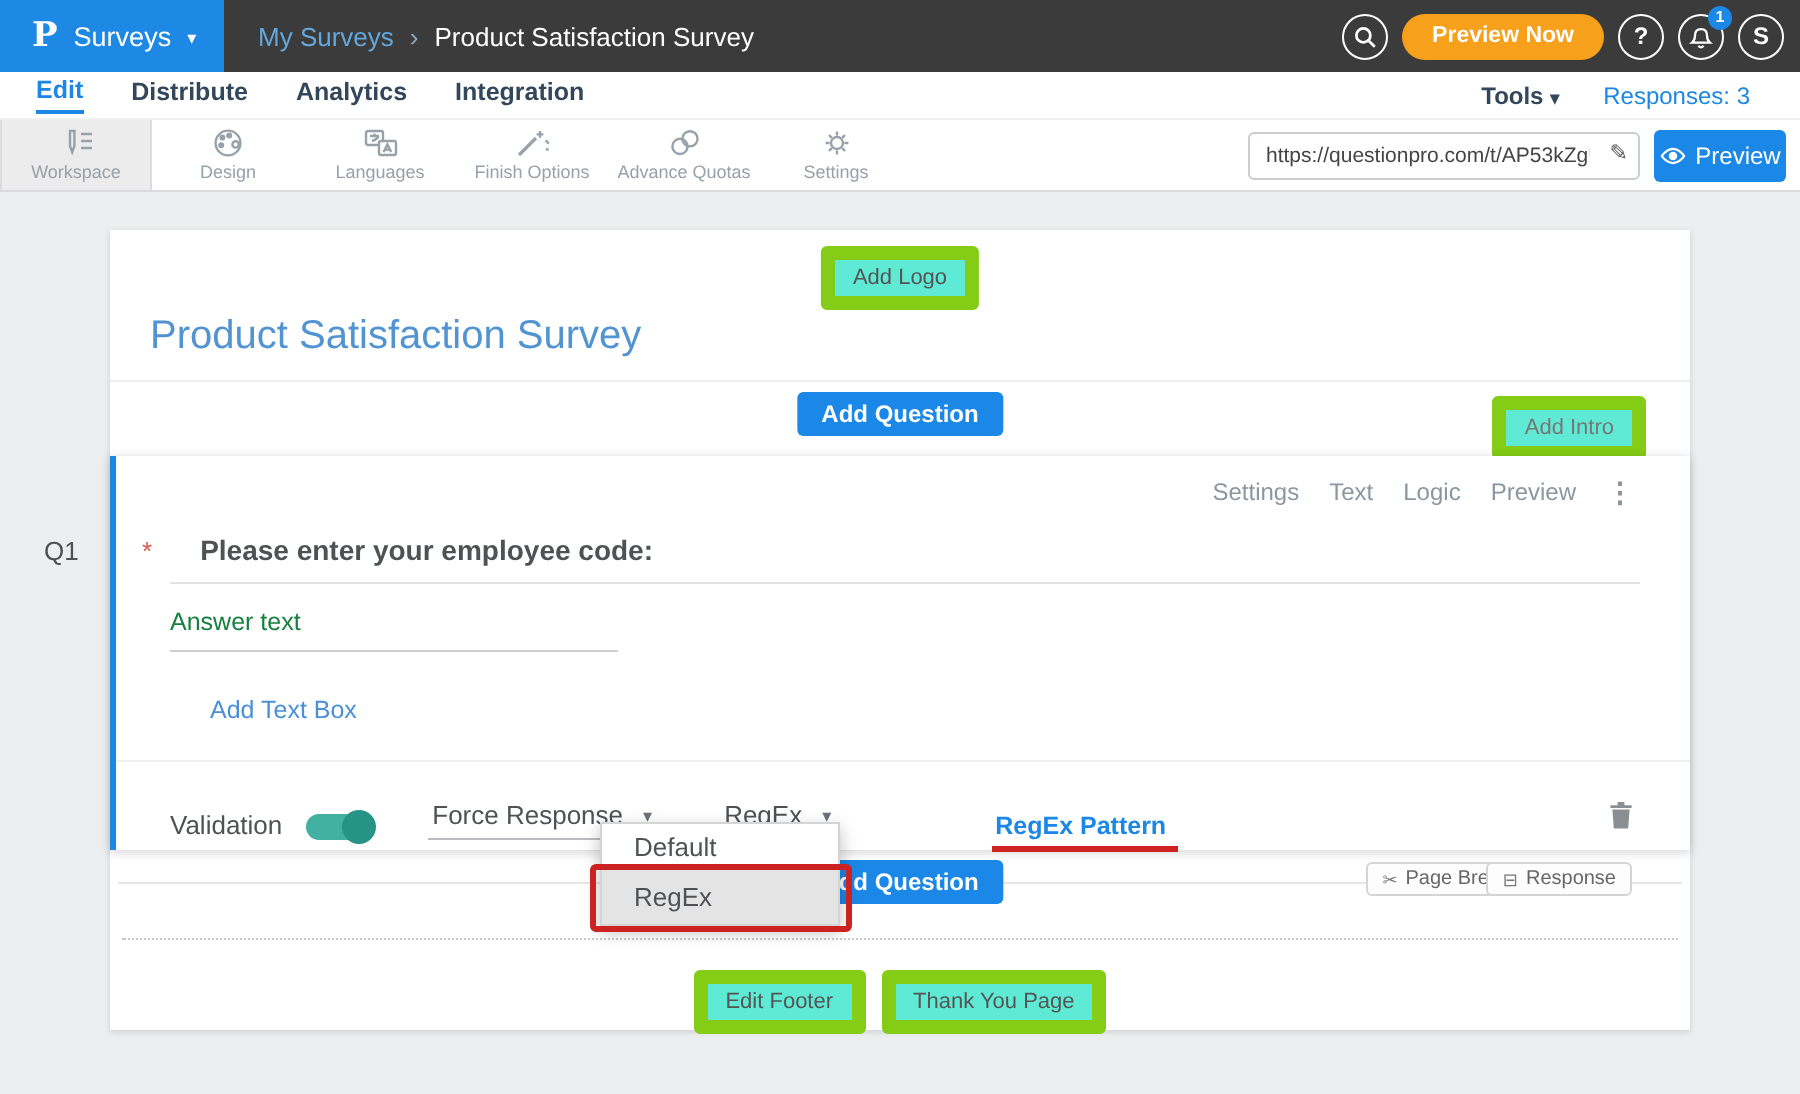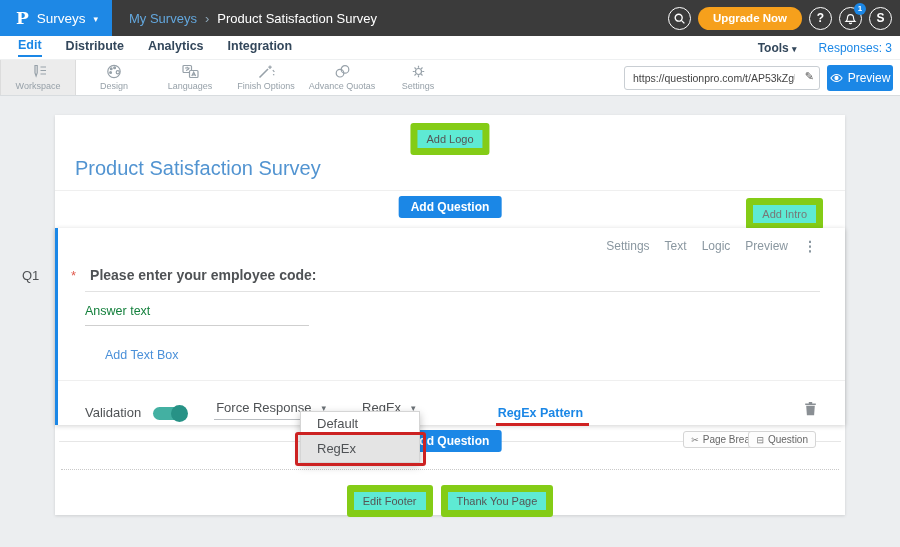--- a/index.html
+++ b/index.html
@@ -18,21 +18,21 @@
   .bc-current { color:#ffffff; }
   .top-right { position:absolute; right:8px; top:0; height:36px; display:flex; align-items:center; gap:7px; }
   .circle-btn { width:23px; height:23px; border:1.5px solid #fff; border-radius:50%; display:flex; align-items:center; justify-content:center; color:#fff; font-size:12px; font-weight:bold; cursor:pointer; position:relative; }
   .upgrade-btn { height:23px; border-radius:12px; background:#f6a01c; color:#fff; font-size:11.5px; font-weight:bold; padding:0 15px; display:flex; align-items:center; cursor:pointer; border:none; }
   .badge { position:absolute; top:-5px; right:-5px; min-width:12px; height:12px; border-radius:6px; background:#1b87e6; color:#fff; font-size:8px; font-weight:bold; display:flex; align-items:center; justify-content:center; }
 
   
   .subnav { position:absolute; top:36px; left:0; right:0; height:24px; background:#fff; display:flex; align-items:center; padding:0 10px 0 18px; border-bottom:1px solid #eef0f1; }
   .tab { font-size:12.5px; color:#33475b; font-weight:bold; margin-right:24px; padding-bottom:3px; cursor:pointer; }
   .tab.active { color:#1b87e6; border-bottom:2px solid #1b87e6; }
-  .subnav-right { position:absolute; right:8px; display:flex; align-items:flex-end; gap:22px; }
+  .subnav-right { position:absolute; right:25px; display:flex; align-items:flex-end; gap:22px; }
   .tools { font-size:12px; color:#33475b; font-weight:bold; cursor:pointer; }
   .tools .caret { color:#33475b; }
   .responses { font-size:12px; color:#1b87e6; cursor:pointer; }
 
   
   .toolbar { position:absolute; top:60px; left:0; right:0; height:36px; background:#fff; border-bottom:1px solid #d8dcdf; display:flex; }
   .tool { width:76px; height:35px; display:flex; flex-direction:column; align-items:center; justify-content:center; gap:2px; cursor:pointer; }
   .tool.active { background:#ececec; border-left:1px solid #dcdcdc; border-right:1px solid #dcdcdc; }
   .tool-label { font-size:9px; color:#97a1a9; }
   .tool svg { stroke:#97a1a9; fill:none; stroke-width:1.2; }
@@ -55,21 +55,21 @@
   .add-question-1 { position:absolute; top:81px; left:50%; transform:translateX(-50%); }
   .add-intro { position:absolute; top:83px; right:22px; color:#777; }
 
   
   .qblock { position:absolute; top:113px; left:0; right:0; height:197px; background:#fff; border-left:3px solid #1b87e6; box-shadow:0 1px 5px rgba(0,0,0,.18); }
   .q-menu { position:absolute; top:10px; right:28px; display:flex; align-items:center; gap:15px; }
   .q-menu-item { font-size:12px; color:#8a97a0; cursor:pointer; }
   .q-more { font-size:14px; color:#8a97a0; cursor:pointer; font-weight:bold; }
   .q-row { position:absolute; top:39px; left:13px; display:flex; align-items:baseline; }
   .req { color:#e05a4e; font-size:13px; }
-  .q-text { font-size:14px; font-weight:bold; color:#4f5255; margin-left:14px; cursor:text; }
+  .q-text { font-size:14px; font-weight:bold; color:#4f5255; margin-left:24px; cursor:text; }
   .q-underline { position:absolute; top:63px; left:27px; right:25px; border-top:1px solid #e2e2e2; }
   .answer { position:absolute; top:76px; left:27px; width:224px; font-size:12.5px; color:#15803d; border-bottom:1px solid #cfcfcf; padding-bottom:7px; cursor:text; }
   .add-text-box { position:absolute; top:120px; left:47px; font-size:12.5px; color:#4a90d9; cursor:pointer; }
   .val-divider { position:absolute; top:152px; left:0; right:0; border-top:1px solid #efefef; }
   .val-row { position:absolute; top:160px; left:27px; right:28px; height:32px; display:flex; align-items:flex-end; }
   .val-label { font-size:13px; color:#4f5255; }
   .toggle { width:33px; height:13px; background:#43b0a2; border-radius:7px; margin-left:12px; position:relative; cursor:pointer; }
   .knob { position:absolute; right:-2px; top:-2px; width:17px; height:17px; border-radius:50%; background:#279286; }
   .select-ctl { font-size:13px; color:#4f5255; border-bottom:1px solid #b9bdc1; padding:0 4px 4px 2px; display:flex; align-items:center; gap:10px; cursor:pointer; }
   .select-ctl .caret { color:#6b7176; }
@@ -111,21 +111,21 @@
       <span class="bc-sep">›</span>
       <span class="bc-current">Product Satisfaction Survey</span>
     </div>
     <div class="top-right">
       <div class="circle-btn">
         <svg width="13" height="13" viewBox="0 0 16 16" style="stroke:#fff;fill:none;stroke-width:1.7">
             <circle cx="7" cy="7" r="4.3"></circle>
             <path d="M10.3 10.3L14 14"></path>
           </svg>
       </div>
-      <button class="upgrade-btn">Upgrade Now</button>
+      <button class="upgrade-btn">Preview Now</button>
       <div class="circle-btn">
         <span>?</span>
       </div>
       <div class="circle-btn">
         <svg width="13" height="13" viewBox="0 0 16 16" style="stroke:#fff;fill:none;stroke-width:1.4">
             <path d="M2.5 11.5h11c-1.2-1-1.8-2.2-1.8-4.3 0-2.4-1.1-4-3.7-4s-3.7 1.6-3.7 4c0 2.1-.6 3.3-1.8 4.3z"></path>
             <path d="M6.5 13.3a1.6 1.6 0 0 0 3 0"></path>
           </svg>
         <span class="badge">1</span>
       </div>
@@ -256,21 +256,21 @@
       </div>
 
       <div class="post-line"></div>
       <button class="blue-btn add-question-2">Add Question</button>
       <button class="mini-btn page-break">
         <span class="mini-glyph">✂</span>
         <span>Page Break</span>
       </button>
       <button class="mini-btn separator">
         <span class="mini-glyph">⊟</span>
-        <span>Question</span>
+        <span>Response</span>
       </button>
       <div class="dotted"></div>
       <div class="footer-row">
         <button class="small-btn">Edit Footer</button>
         <button class="small-btn">Thank You Page</button>
       </div>
 
       <div class="dropdown">
         <div class="dd-item">Default</div>
         <div class="dd-item hl">RegEx</div>

